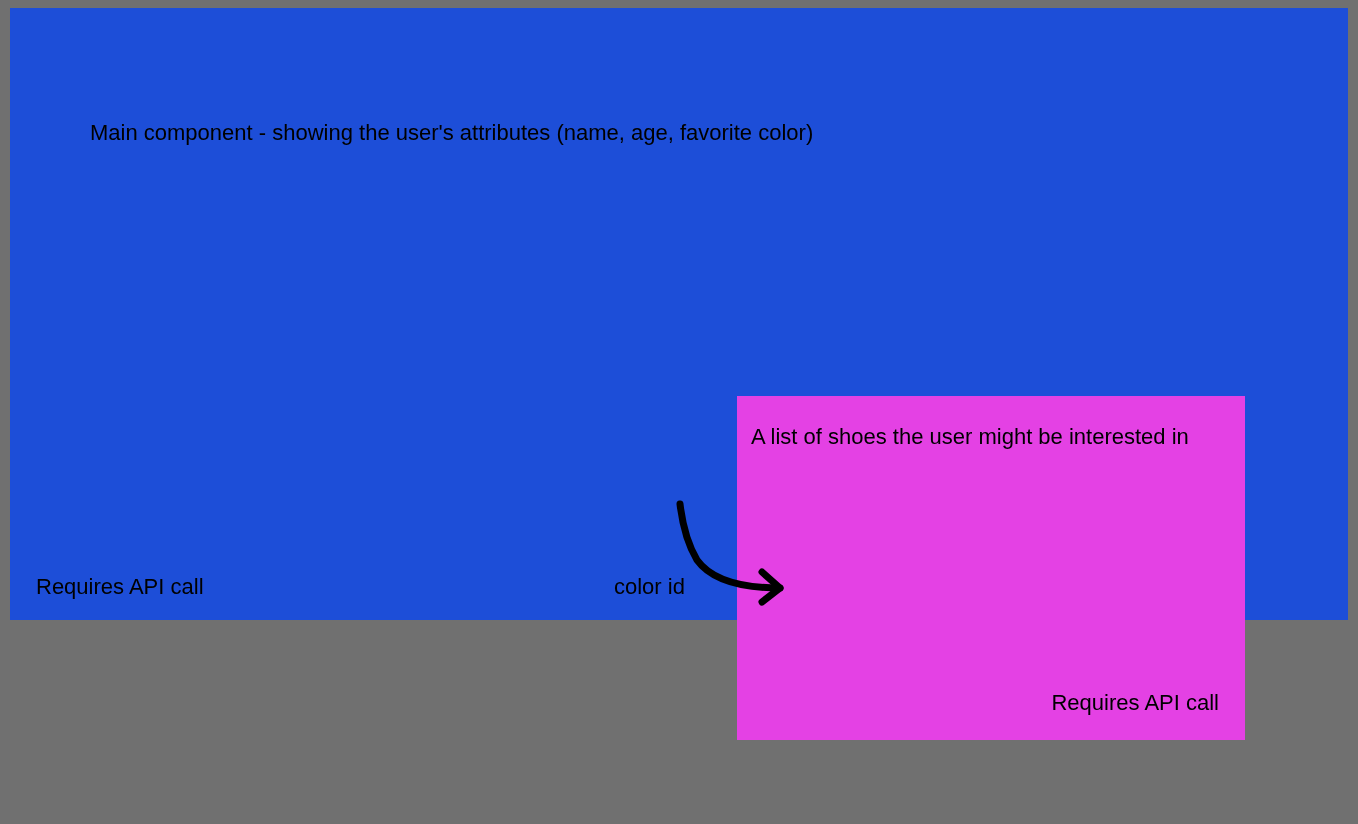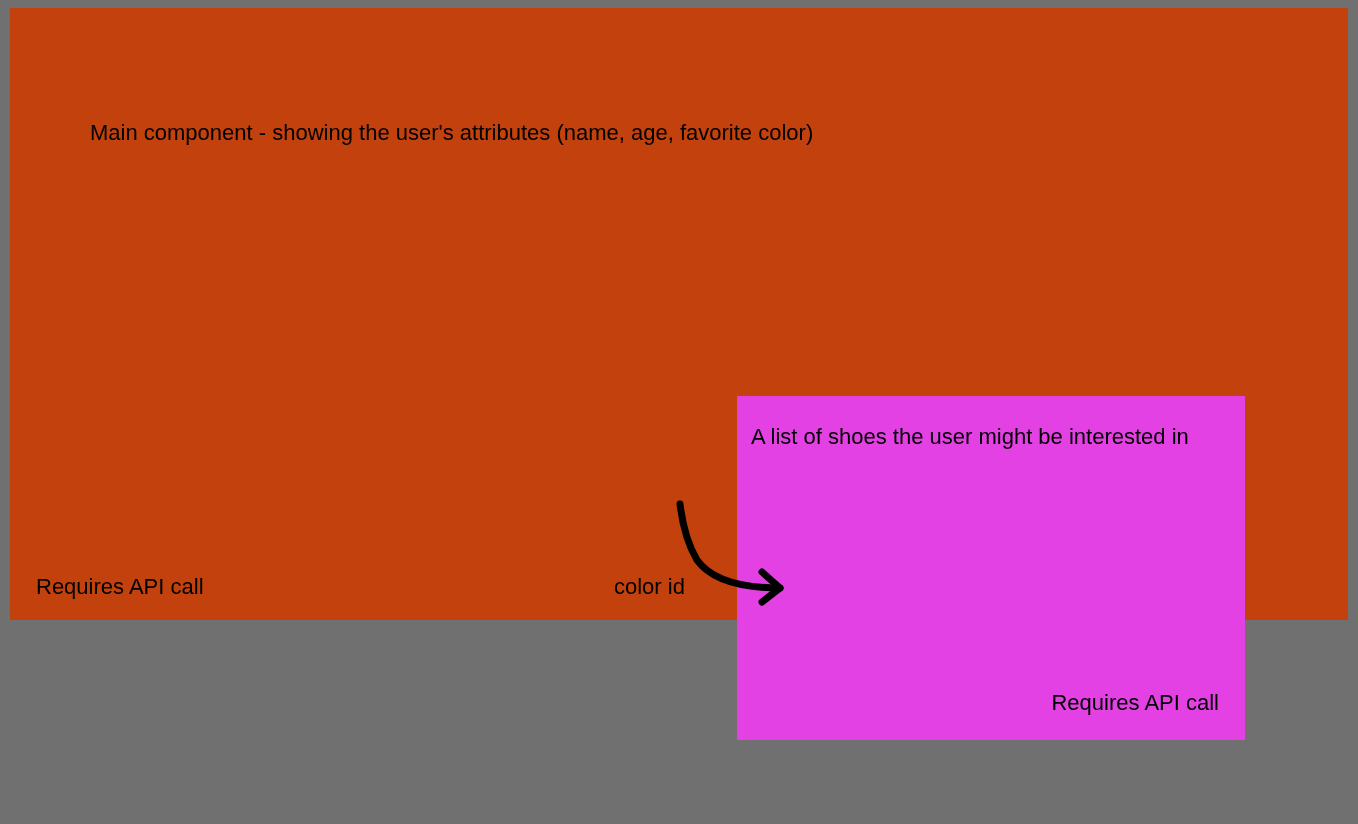--- a/index.html
+++ b/index.html
@@ -14,21 +14,21 @@
       font-family: Arial, Helvetica, sans-serif;
       position: relative;
       overflow: hidden;
     }
     .main-component {
       position: absolute;
       top: 8px;
       left: 10px;
       width: 1338px;
       height: 612px;
-      background: #c2410c;
+      background: #1d4ed8;
     }
     .main-title {
       position: absolute;
       top: 112px;
       left: 80px;
       font-size: 22px;
       color: #000;
     }
     .main-footer {
       position: absolute;

